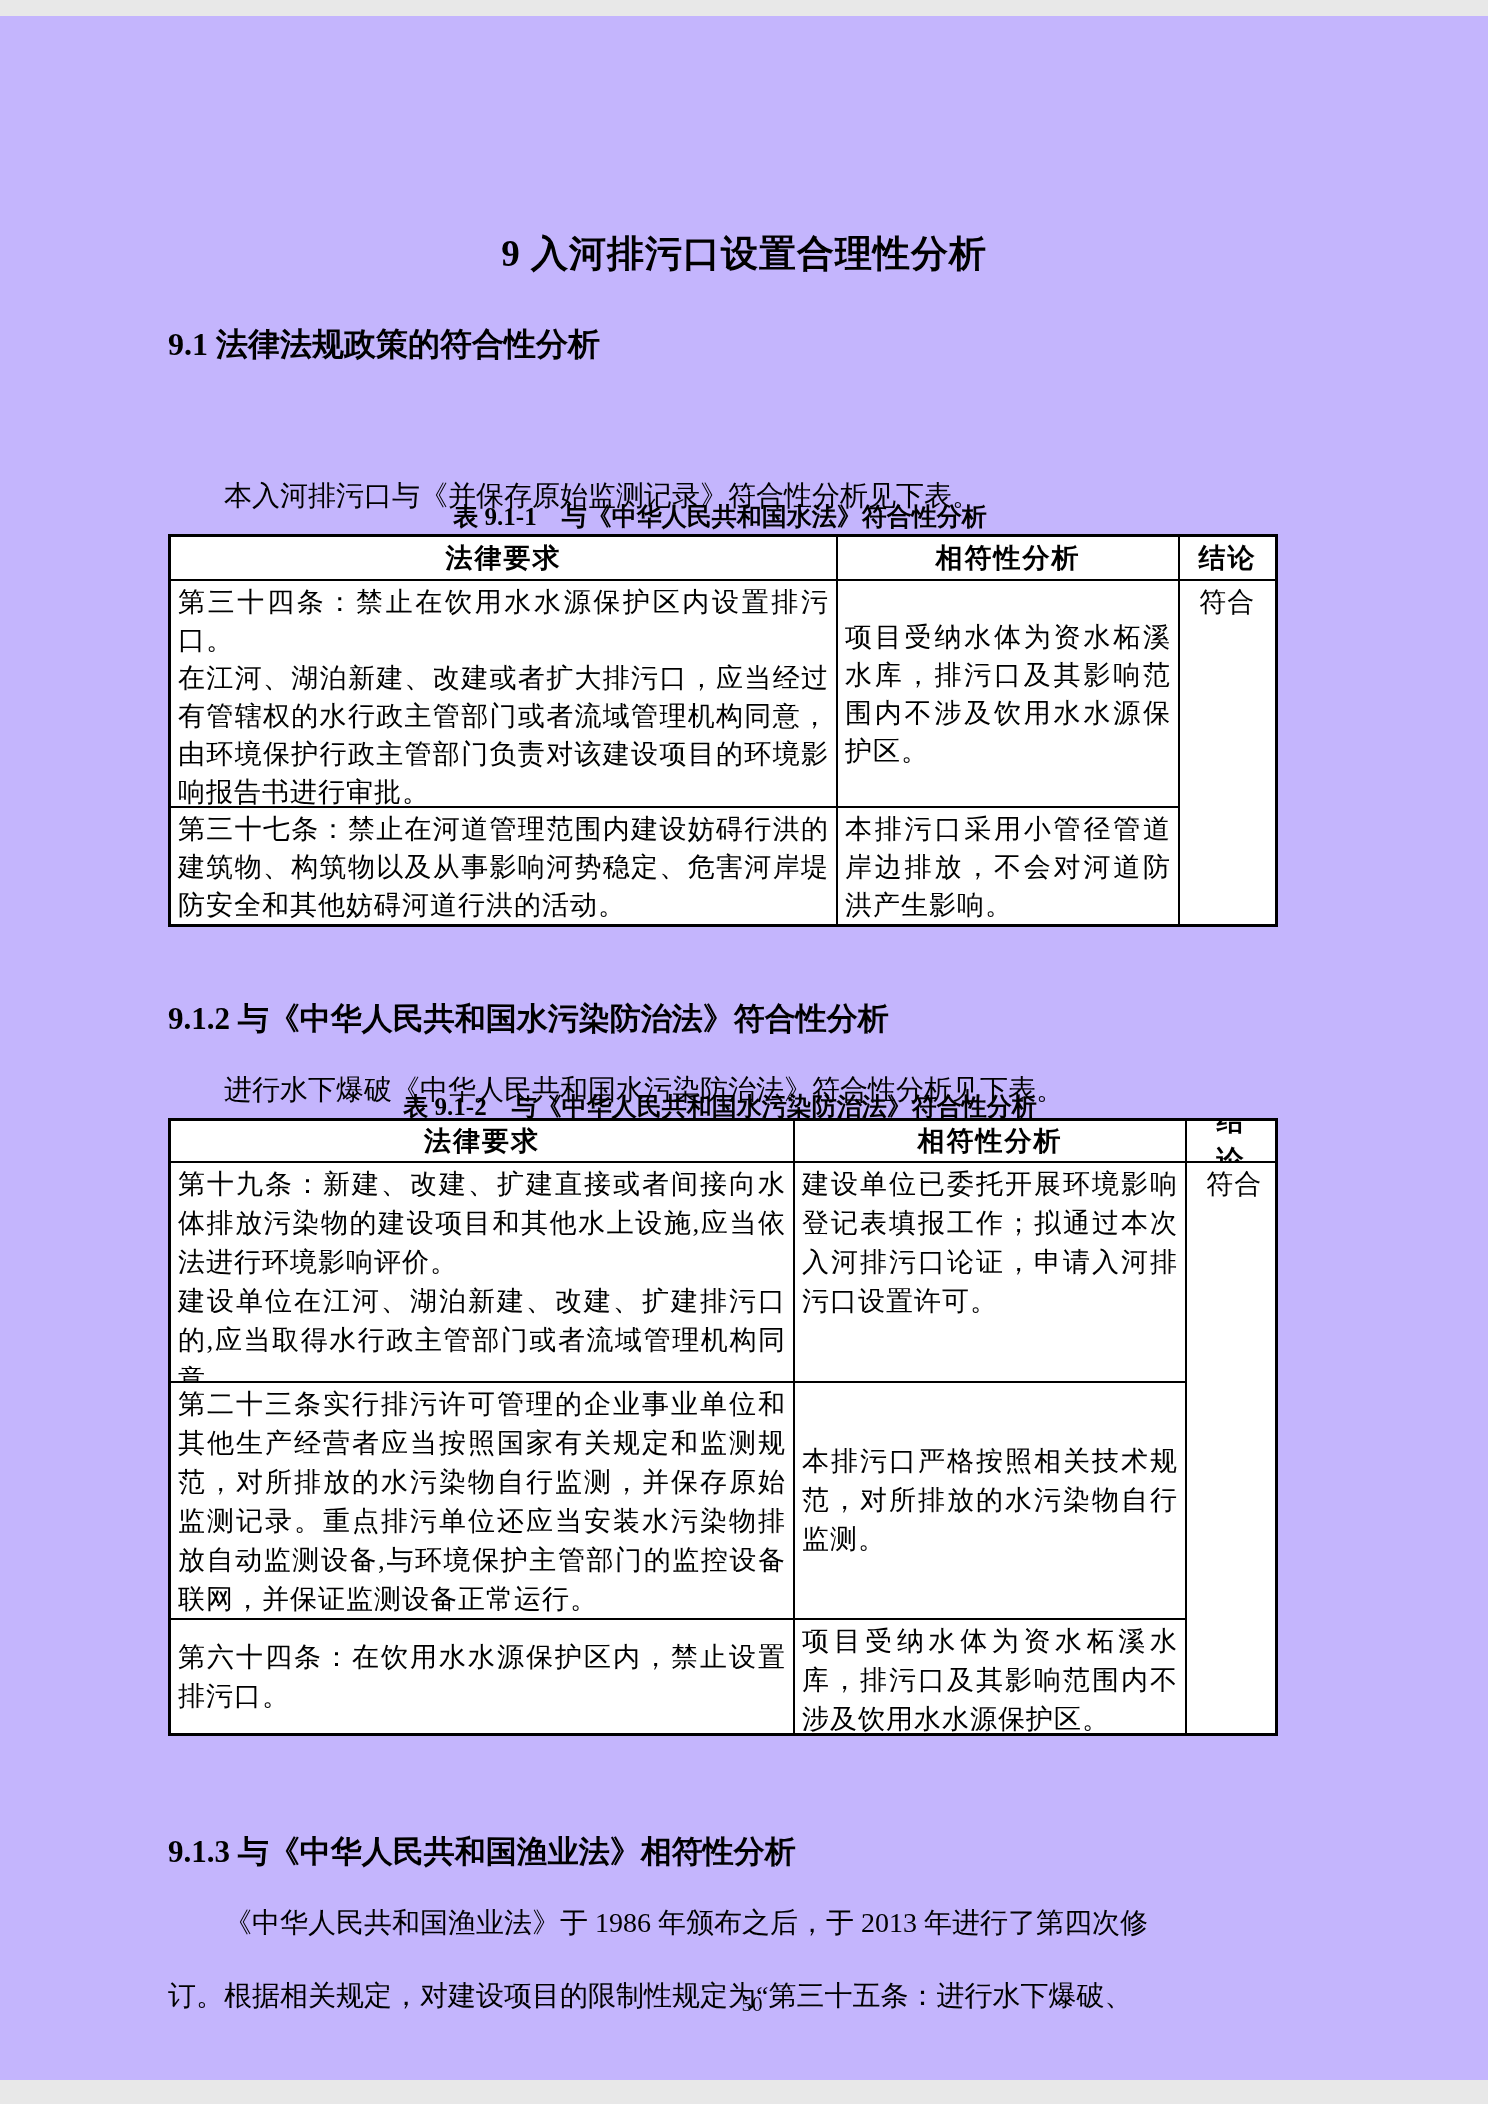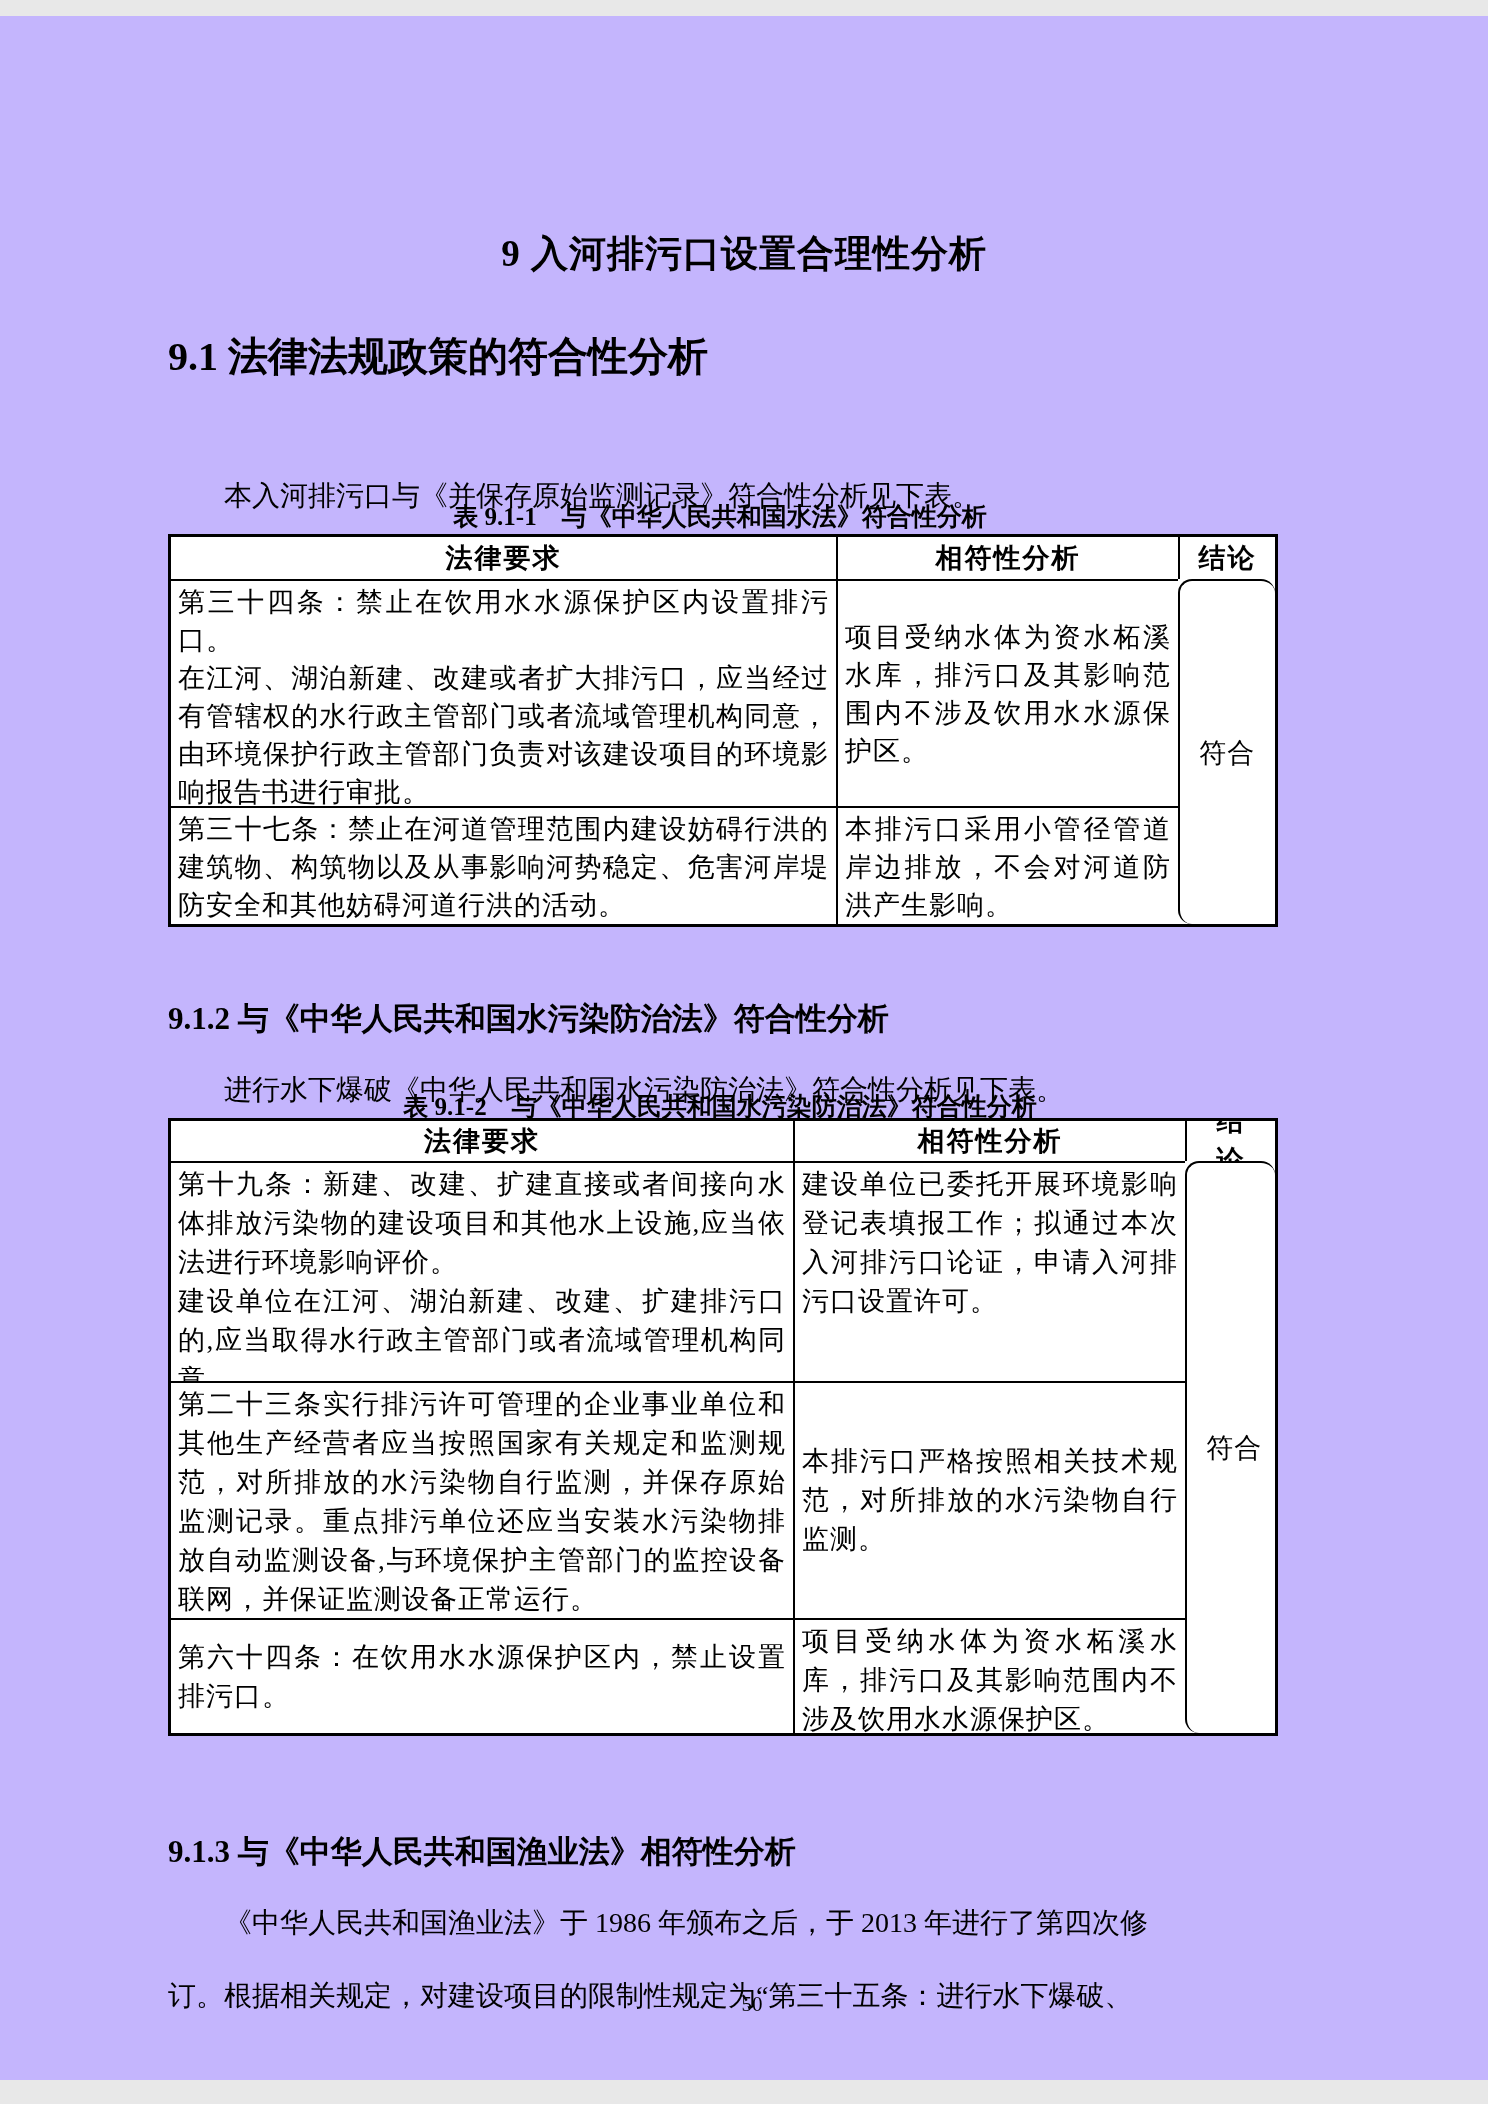--- a/index.html
+++ b/index.html
@@ -14,21 +14,21 @@
   }
   .abs{position:absolute;}
   .doc-title{
     left:0;right:0;top:188px;
     text-align:center;
     font-size:37px;font-weight:bold;
     letter-spacing:1px;
   }
   .h2{
     left:168px;top:280px;
-    font-size:40px;font-weight:bold;
+    font-size:32px;font-weight:bold;
   }
   .h3{
     left:168px;
     font-size:31px;font-weight:bold;
   }
   .h3-911{top:358px;}
   .h3-912{top:951px;}
   .h3-913{top:1784px;}
   .body-p{
     left:168px;width:1152px;
@@ -77,25 +77,24 @@
   .cell.c1{border-left:none;}
   .cell.r1{border-top:none;}
   .cell.hdr{
     font-weight:bold;
     justify-content:center;align-items:center;
     text-align:center;
     padding:0 18px;
   }
   .cell.vc{justify-content:center;}
   .cell.concl{
-    justify-content:center;align-items:center;
+    justify-content:flex-start;align-items:center;
     grid-column:3;
     letter-spacing:0.45em;
     text-indent:0.45em; 
-    border-radius:14px;
   }
   .t1 .concl{grid-row:2 / span 2;}
   .t2 .concl{grid-row:2 / span 3;}
   .celltxt{
     white-space:pre-wrap;
     text-align:justify;
     letter-spacing:1px;
     width:100%;
   }
   .cell.hdr .celltxt{text-align:center;letter-spacing:2px;}

